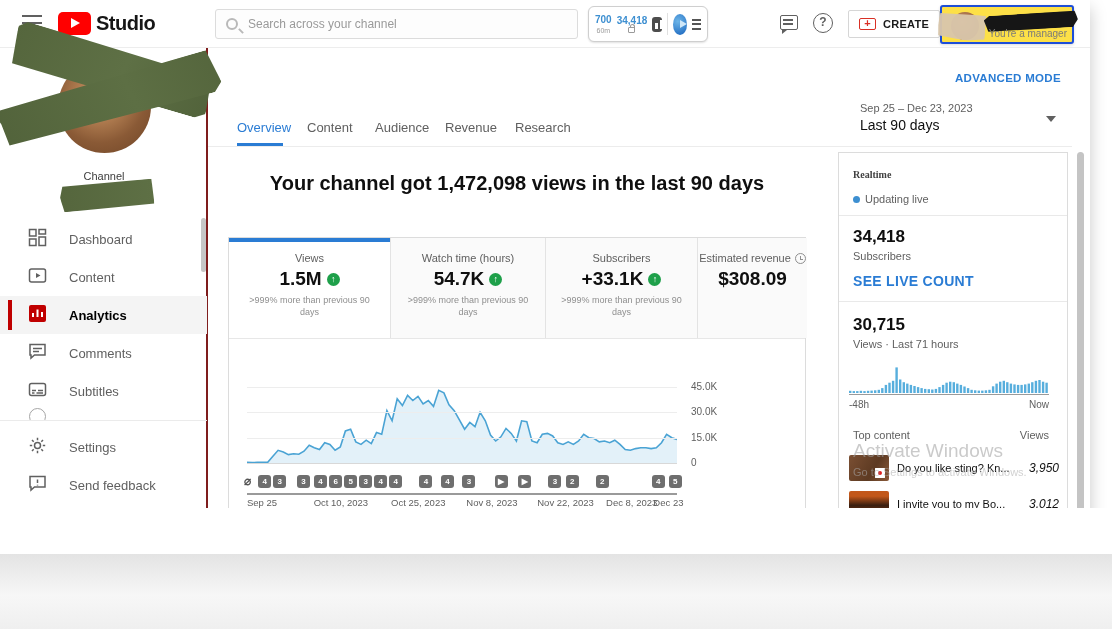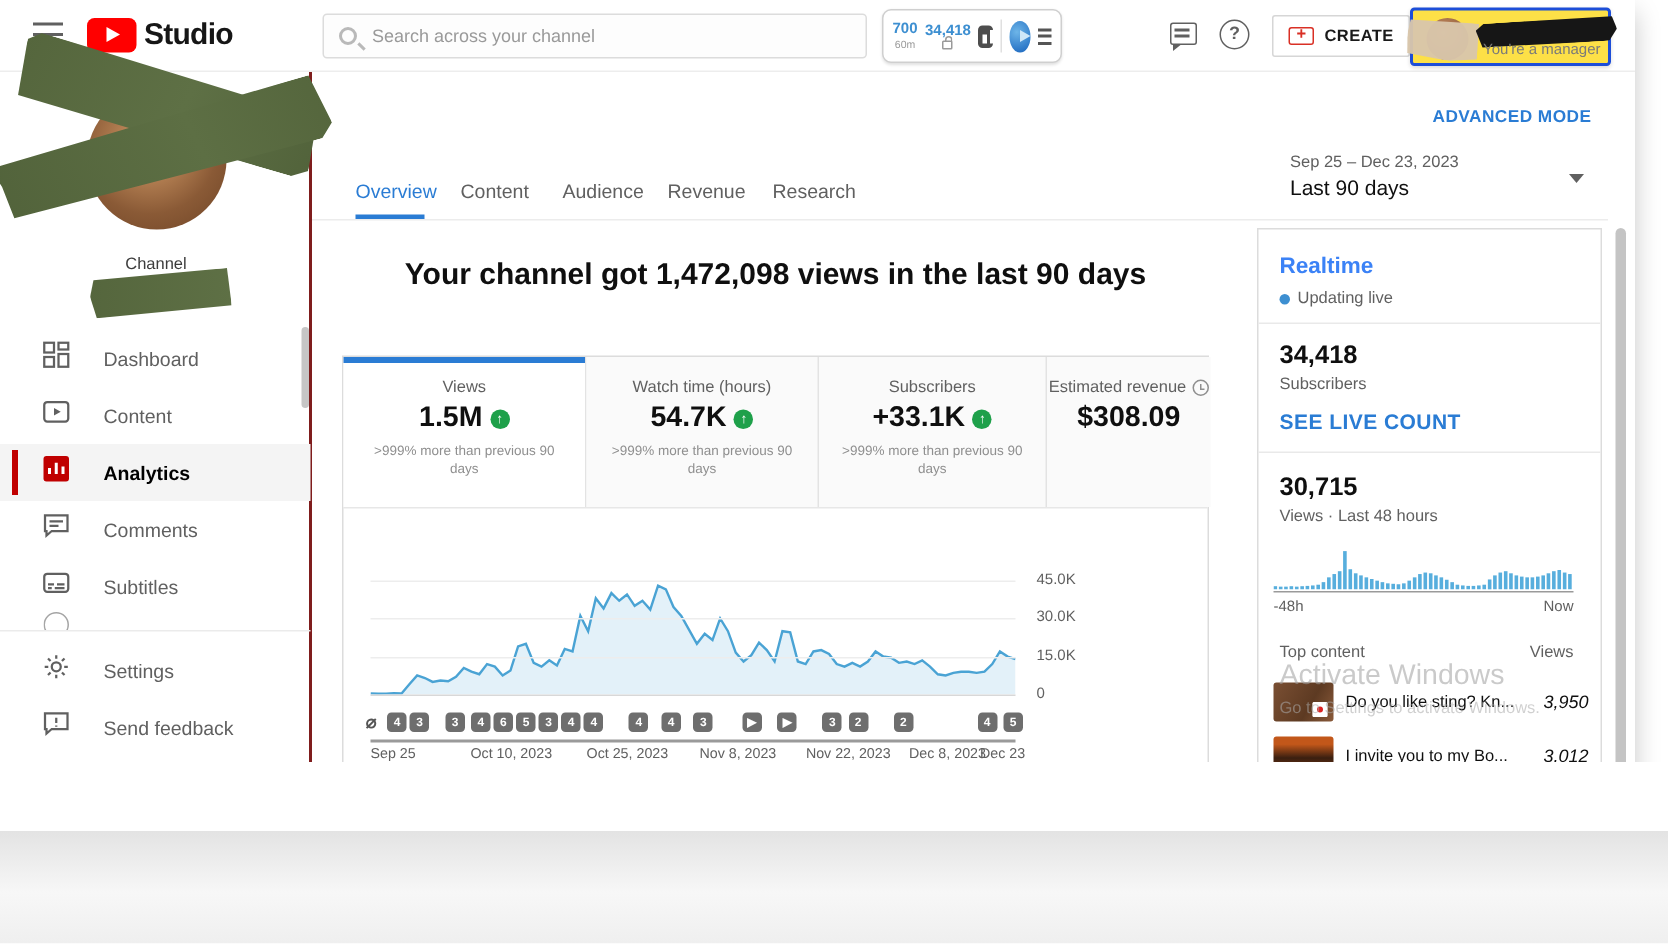--- a/index.html
+++ b/index.html
@@ -103,21 +103,21 @@
   #chart-area { position:absolute; left:18px; top:131px; width:430px; height:94px; }
   .gridline { position:absolute; left:0; width:430px; height:1px; background:#ededed; }
   .ytick { position:absolute; left:462px; font-size:10px; color:#606060; }
   .badge { position:absolute; top:237px; width:13px; height:13px; background:#6e6e6e; border-radius:3px; color:#fff; font-size:8px; font-weight:bold; text-align:center; line-height:13px; cursor:pointer; }
   .badge.noicon { background:none; color:#555; font-size:12px; font-weight:bold; line-height:12px; }
   #axis-line { position:absolute; left:18px; top:255px; width:430px; height:2px; background:#9a9a9a; }
   .xtick { position:absolute; top:259px; font-size:9.5px; color:#606060; white-space:nowrap; }
 
   
   #rpanel { position:absolute; left:838px; top:152px; width:230px; height:400px; border:1px solid #dcdcdc; background:#fff; }
-  #rt-title { left:14px; top:16px; font-size:15px; font-weight:bold; color:#3b82f6; }
+  #rt-title { left:14px; top:16px; font-size:10px; font-weight:bold; color:#404040;font-family:Liberation Serif, serif; }
   #rt-live { left:14px; top:40px; display:flex; align-items:center; gap:5px; font-size:11px; color:#606060; }
   #rt-live .dot { width:7px; height:7px; border-radius:50%; background:#3d8fd1; }
   .rdiv { position:absolute; left:0; width:228px; height:1px; background:#e9e9e9; }
   #rt-subs { left:14px; top:74px; font-size:17px; font-weight:bold; color:#0f0f0f; }
   #rt-subs-label { left:14px; top:97px; font-size:11px; color:#606060; }
   #rt-live-count { left:14px; top:120px; font-size:14px; font-weight:bold; color:#2a7cd4; letter-spacing:.3px; cursor:pointer; }
   #rt-views { left:14px; top:162px; font-size:17px; font-weight:bold; color:#0f0f0f; }
   #rt-views-label { left:14px; top:185px; font-size:11px; color:#606060; }
   #rt-bars { left:10px; top:212px; width:200px; height:28px; }
   #rt-baseline { left:10px; top:241px; width:200px; height:1px; background:#9a9a9a; }
@@ -377,21 +377,21 @@
       <div class="abs" id="rt-live">
         <span class="dot"></span>
         <span>Updating live</span>
       </div>
       <div class="rdiv" style="top:62px"></div>
       <div class="abs" id="rt-subs">34,418</div>
       <div class="abs" id="rt-subs-label">Subscribers</div>
       <div class="abs" id="rt-live-count">SEE LIVE COUNT</div>
       <div class="rdiv" style="top:148px"></div>
       <div class="abs" id="rt-views">30,715</div>
-      <div class="abs" id="rt-views-label">Views · Last 48 hours</div>
+      <div class="abs" id="rt-views-label">Views · Last 71 hours</div>
       <div class="abs" id="rt-bars"><svg width="200" height="28">
             <rect x="0.0" y="25.8" width="2.4" height="2.2" fill="#57aedd"></rect>
             <rect x="3.6" y="26.1" width="2.4" height="1.9" fill="#57aedd"></rect>
             <rect x="7.1" y="26.1" width="2.4" height="1.9" fill="#57aedd"></rect>
             <rect x="10.7" y="25.8" width="2.4" height="2.2" fill="#57aedd"></rect>
             <rect x="14.3" y="26.1" width="2.4" height="1.9" fill="#57aedd"></rect>
             <rect x="17.9" y="25.8" width="2.4" height="2.2" fill="#57aedd"></rect>
             <rect x="21.4" y="25.6" width="2.4" height="2.4" fill="#57aedd"></rect>
             <rect x="25.0" y="25.3" width="2.4" height="2.7" fill="#57aedd"></rect>
             <rect x="28.6" y="24.8" width="2.4" height="3.2" fill="#57aedd"></rect>

